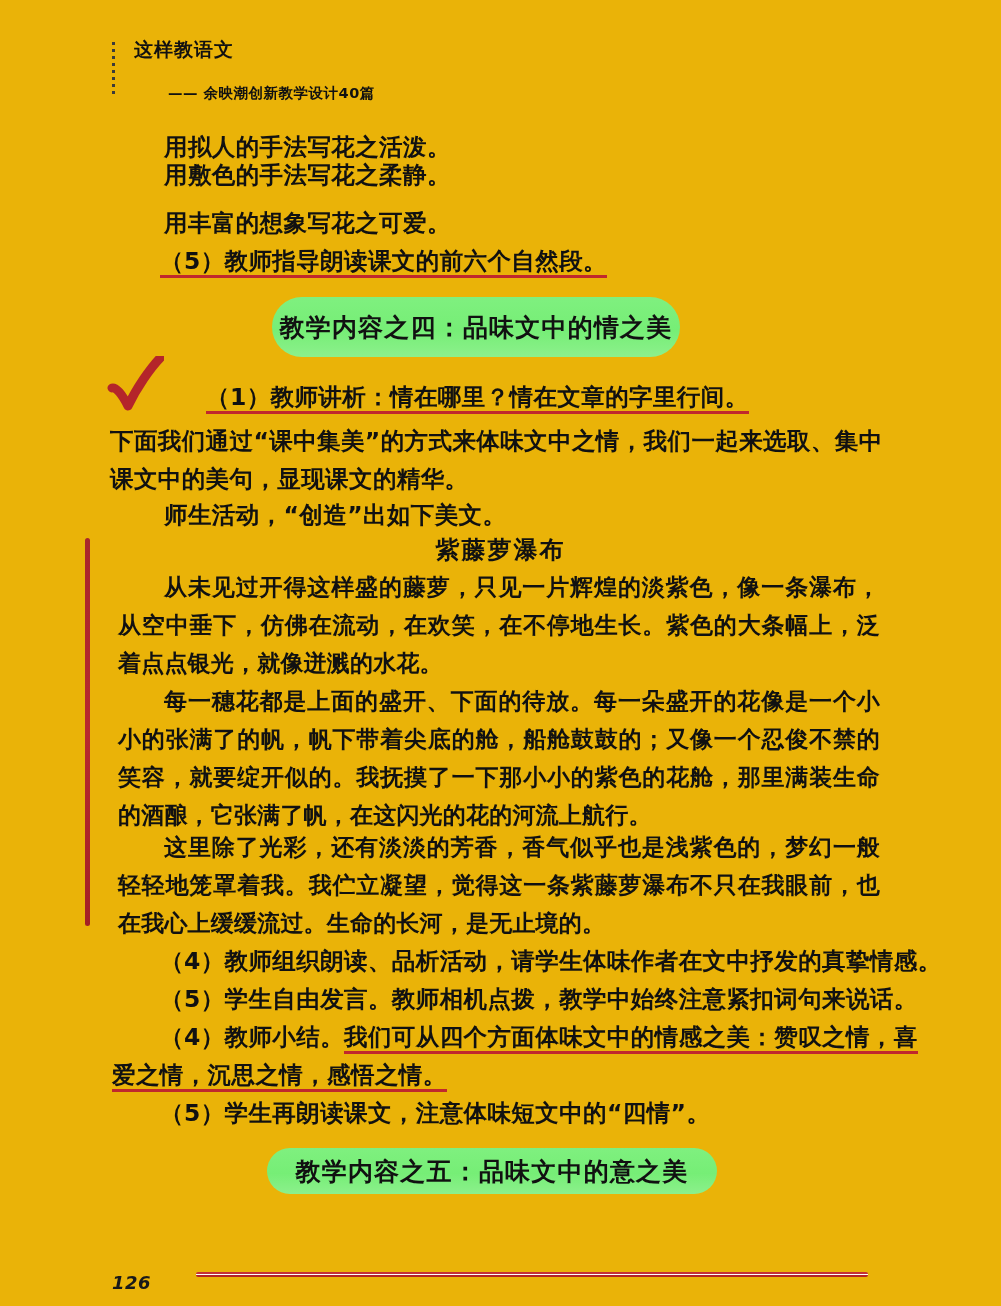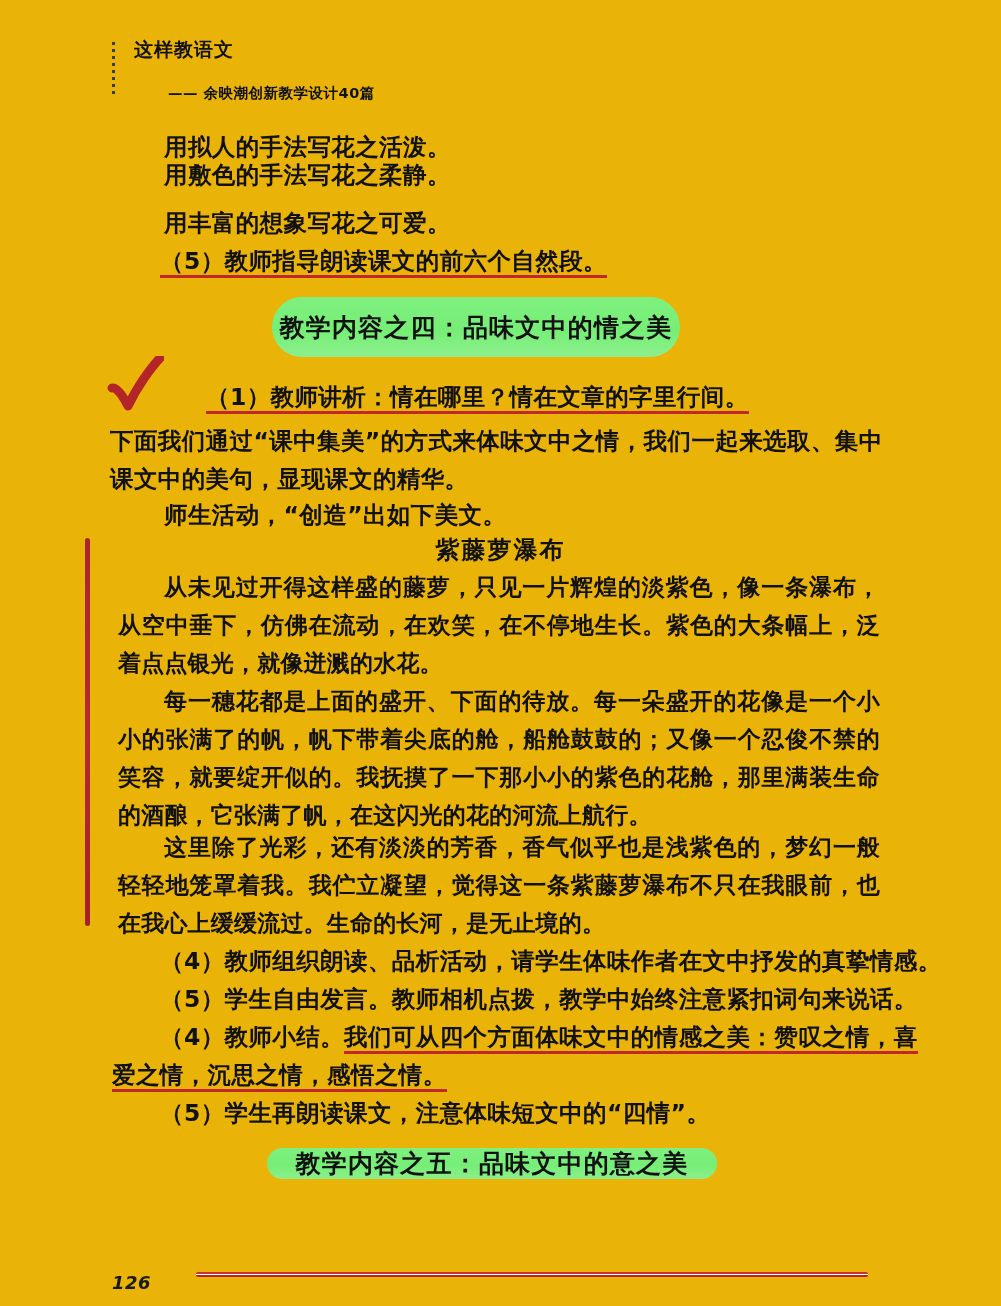--- a/index.html
+++ b/index.html
@@ -208,21 +208,21 @@
 
   <div class="body-line" style="left:160px; top:1018px;">
     <span>（4）教师小结。</span><span class="u-red">我们可从四个方面体味文中的情感之美：赞叹之情，喜</span>
   </div>
   <div class="body-line" style="left:112px; top:1056px;">
     <span class="u-red">爱之情，沉思之情，感悟之情。</span>
   </div>
 
   <div class="body-line" style="left:160px; top:1094px;">（5）学生再朗读课文，注意体味短文中的“四情”。</div>
 
-  <div class="pill" style="left:267px; top:1148px; width:450px; height:31px;">
+  <div class="pill" style="left:267px; top:1148px; width:450px; height:46px;">
     <span>教学内容之五：品味文中的意之美</span>
   </div>
 
   <div class="underline-bar double" style="left:196px; top:1272px; width:672px;"></div>
 
   <div class="page-number">126</div>
 
 </div>
 
 </body></html>

